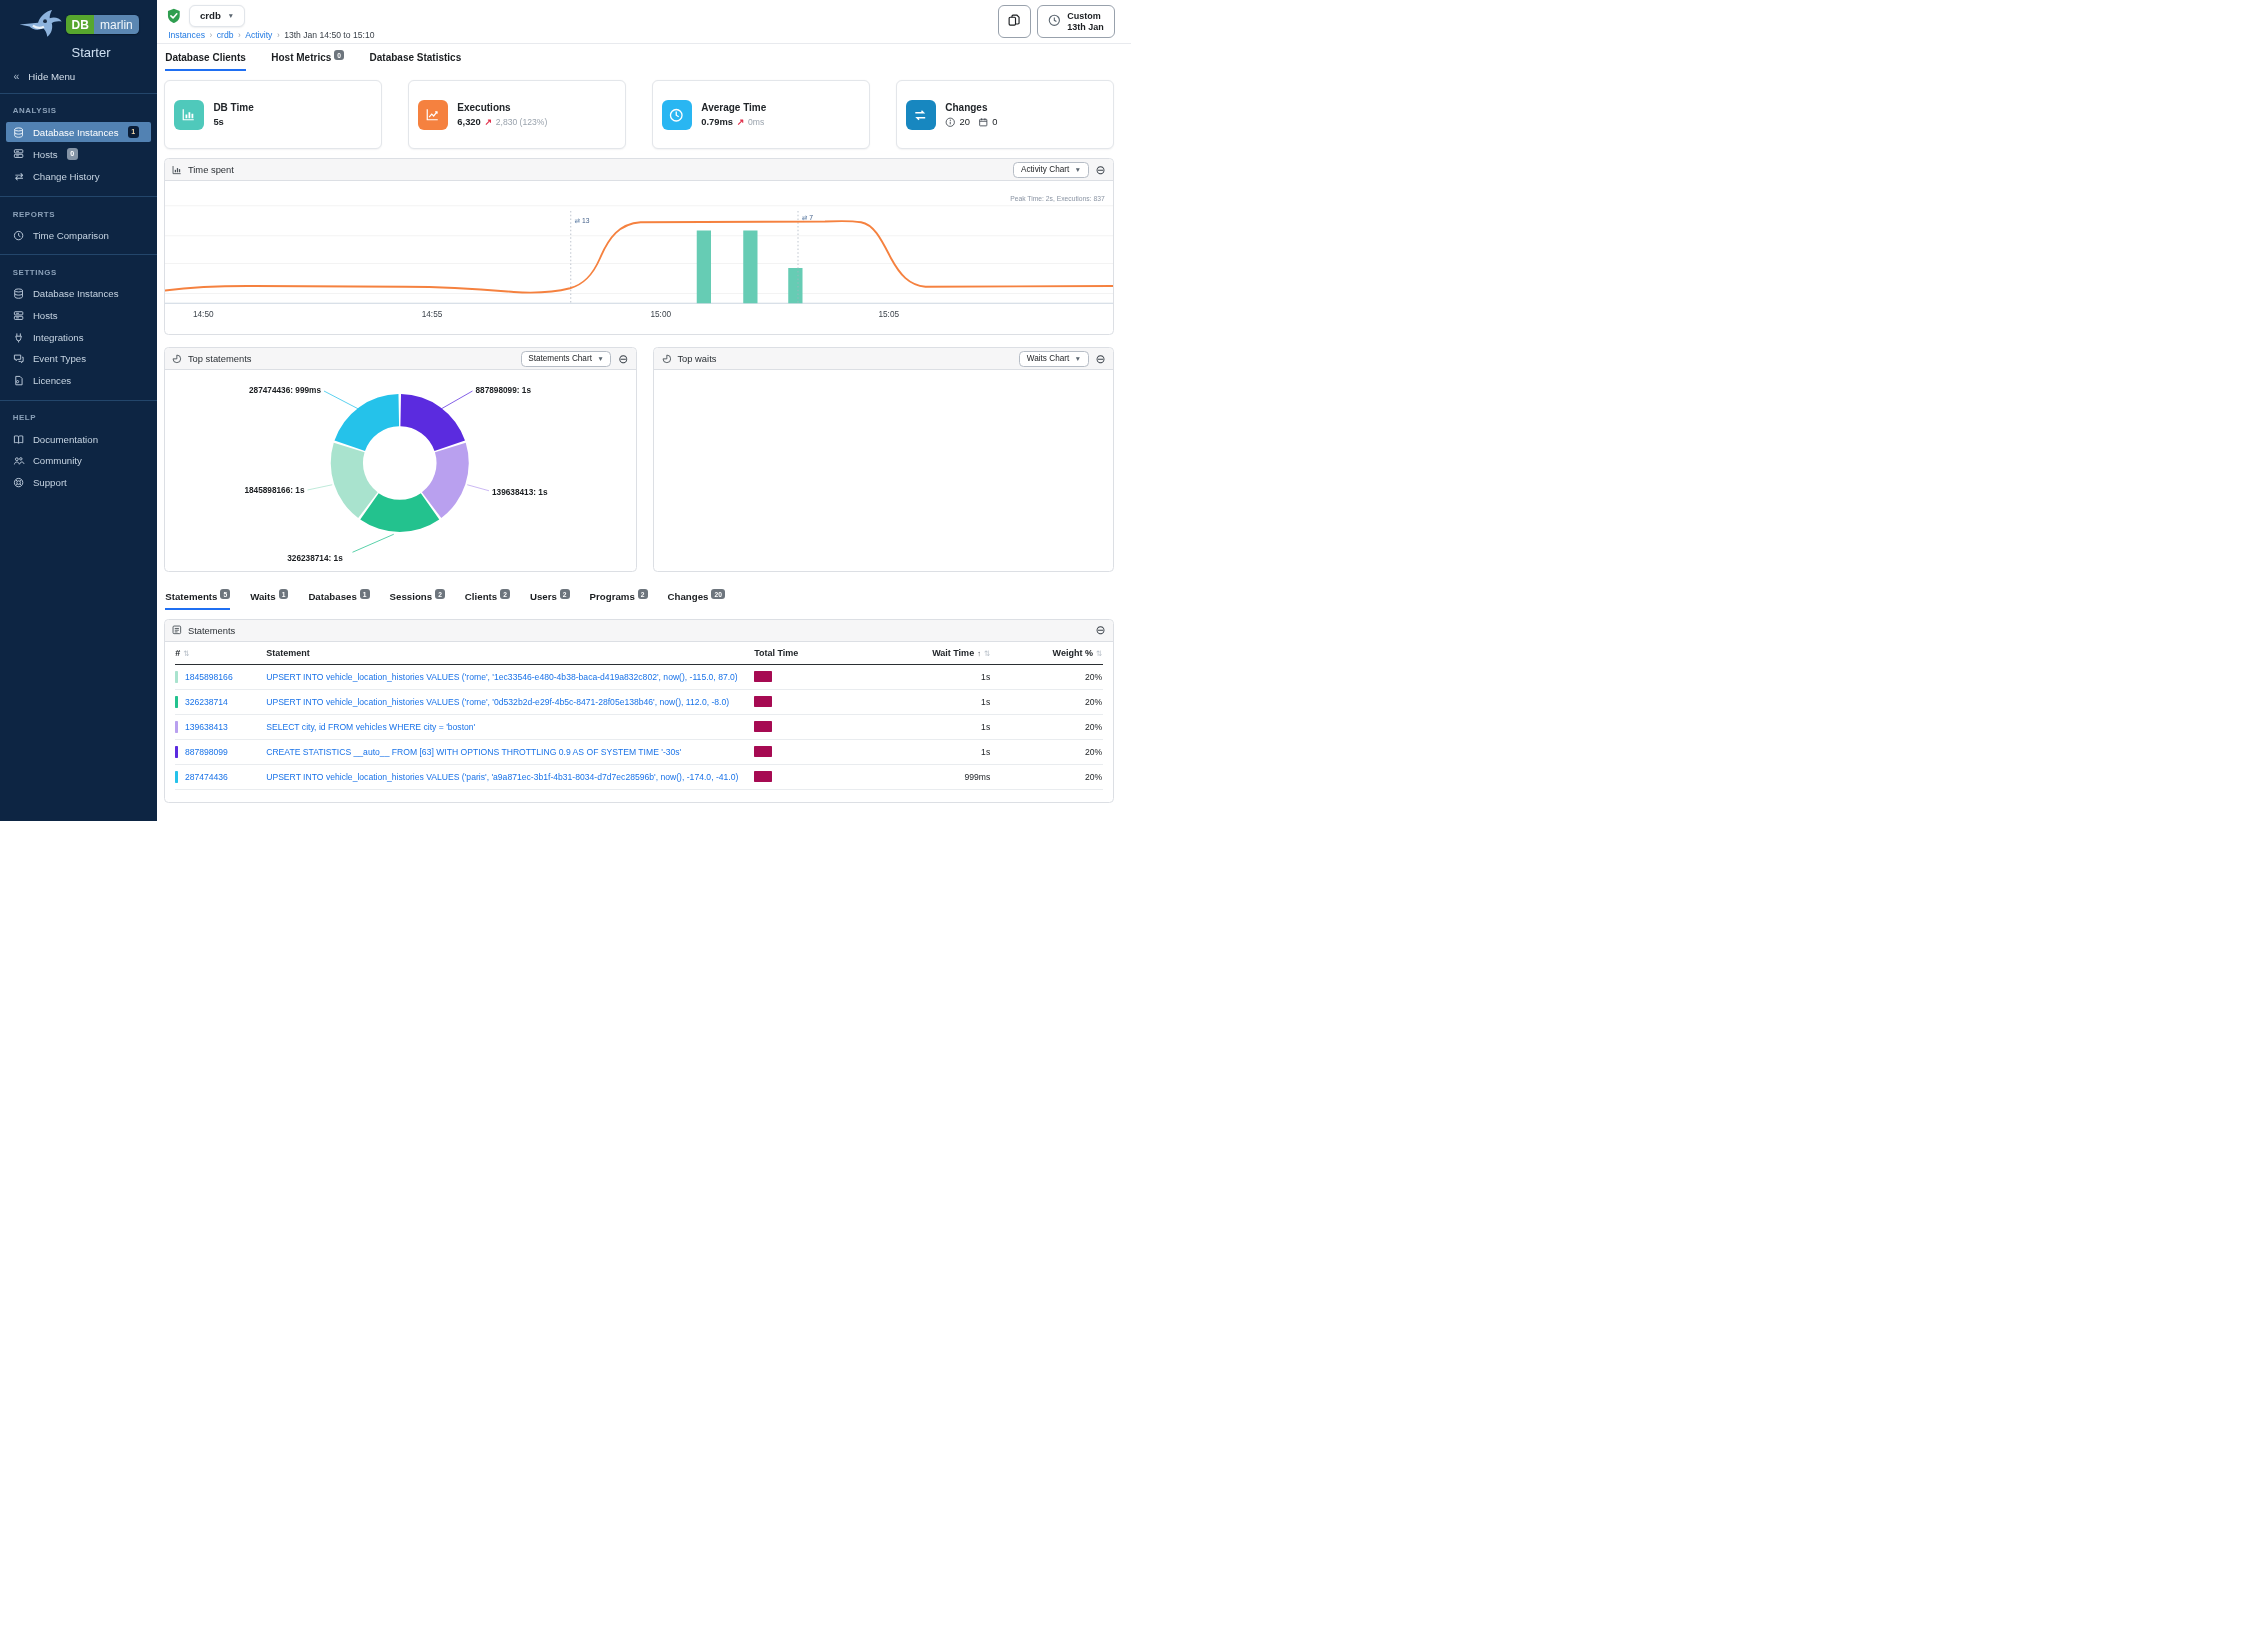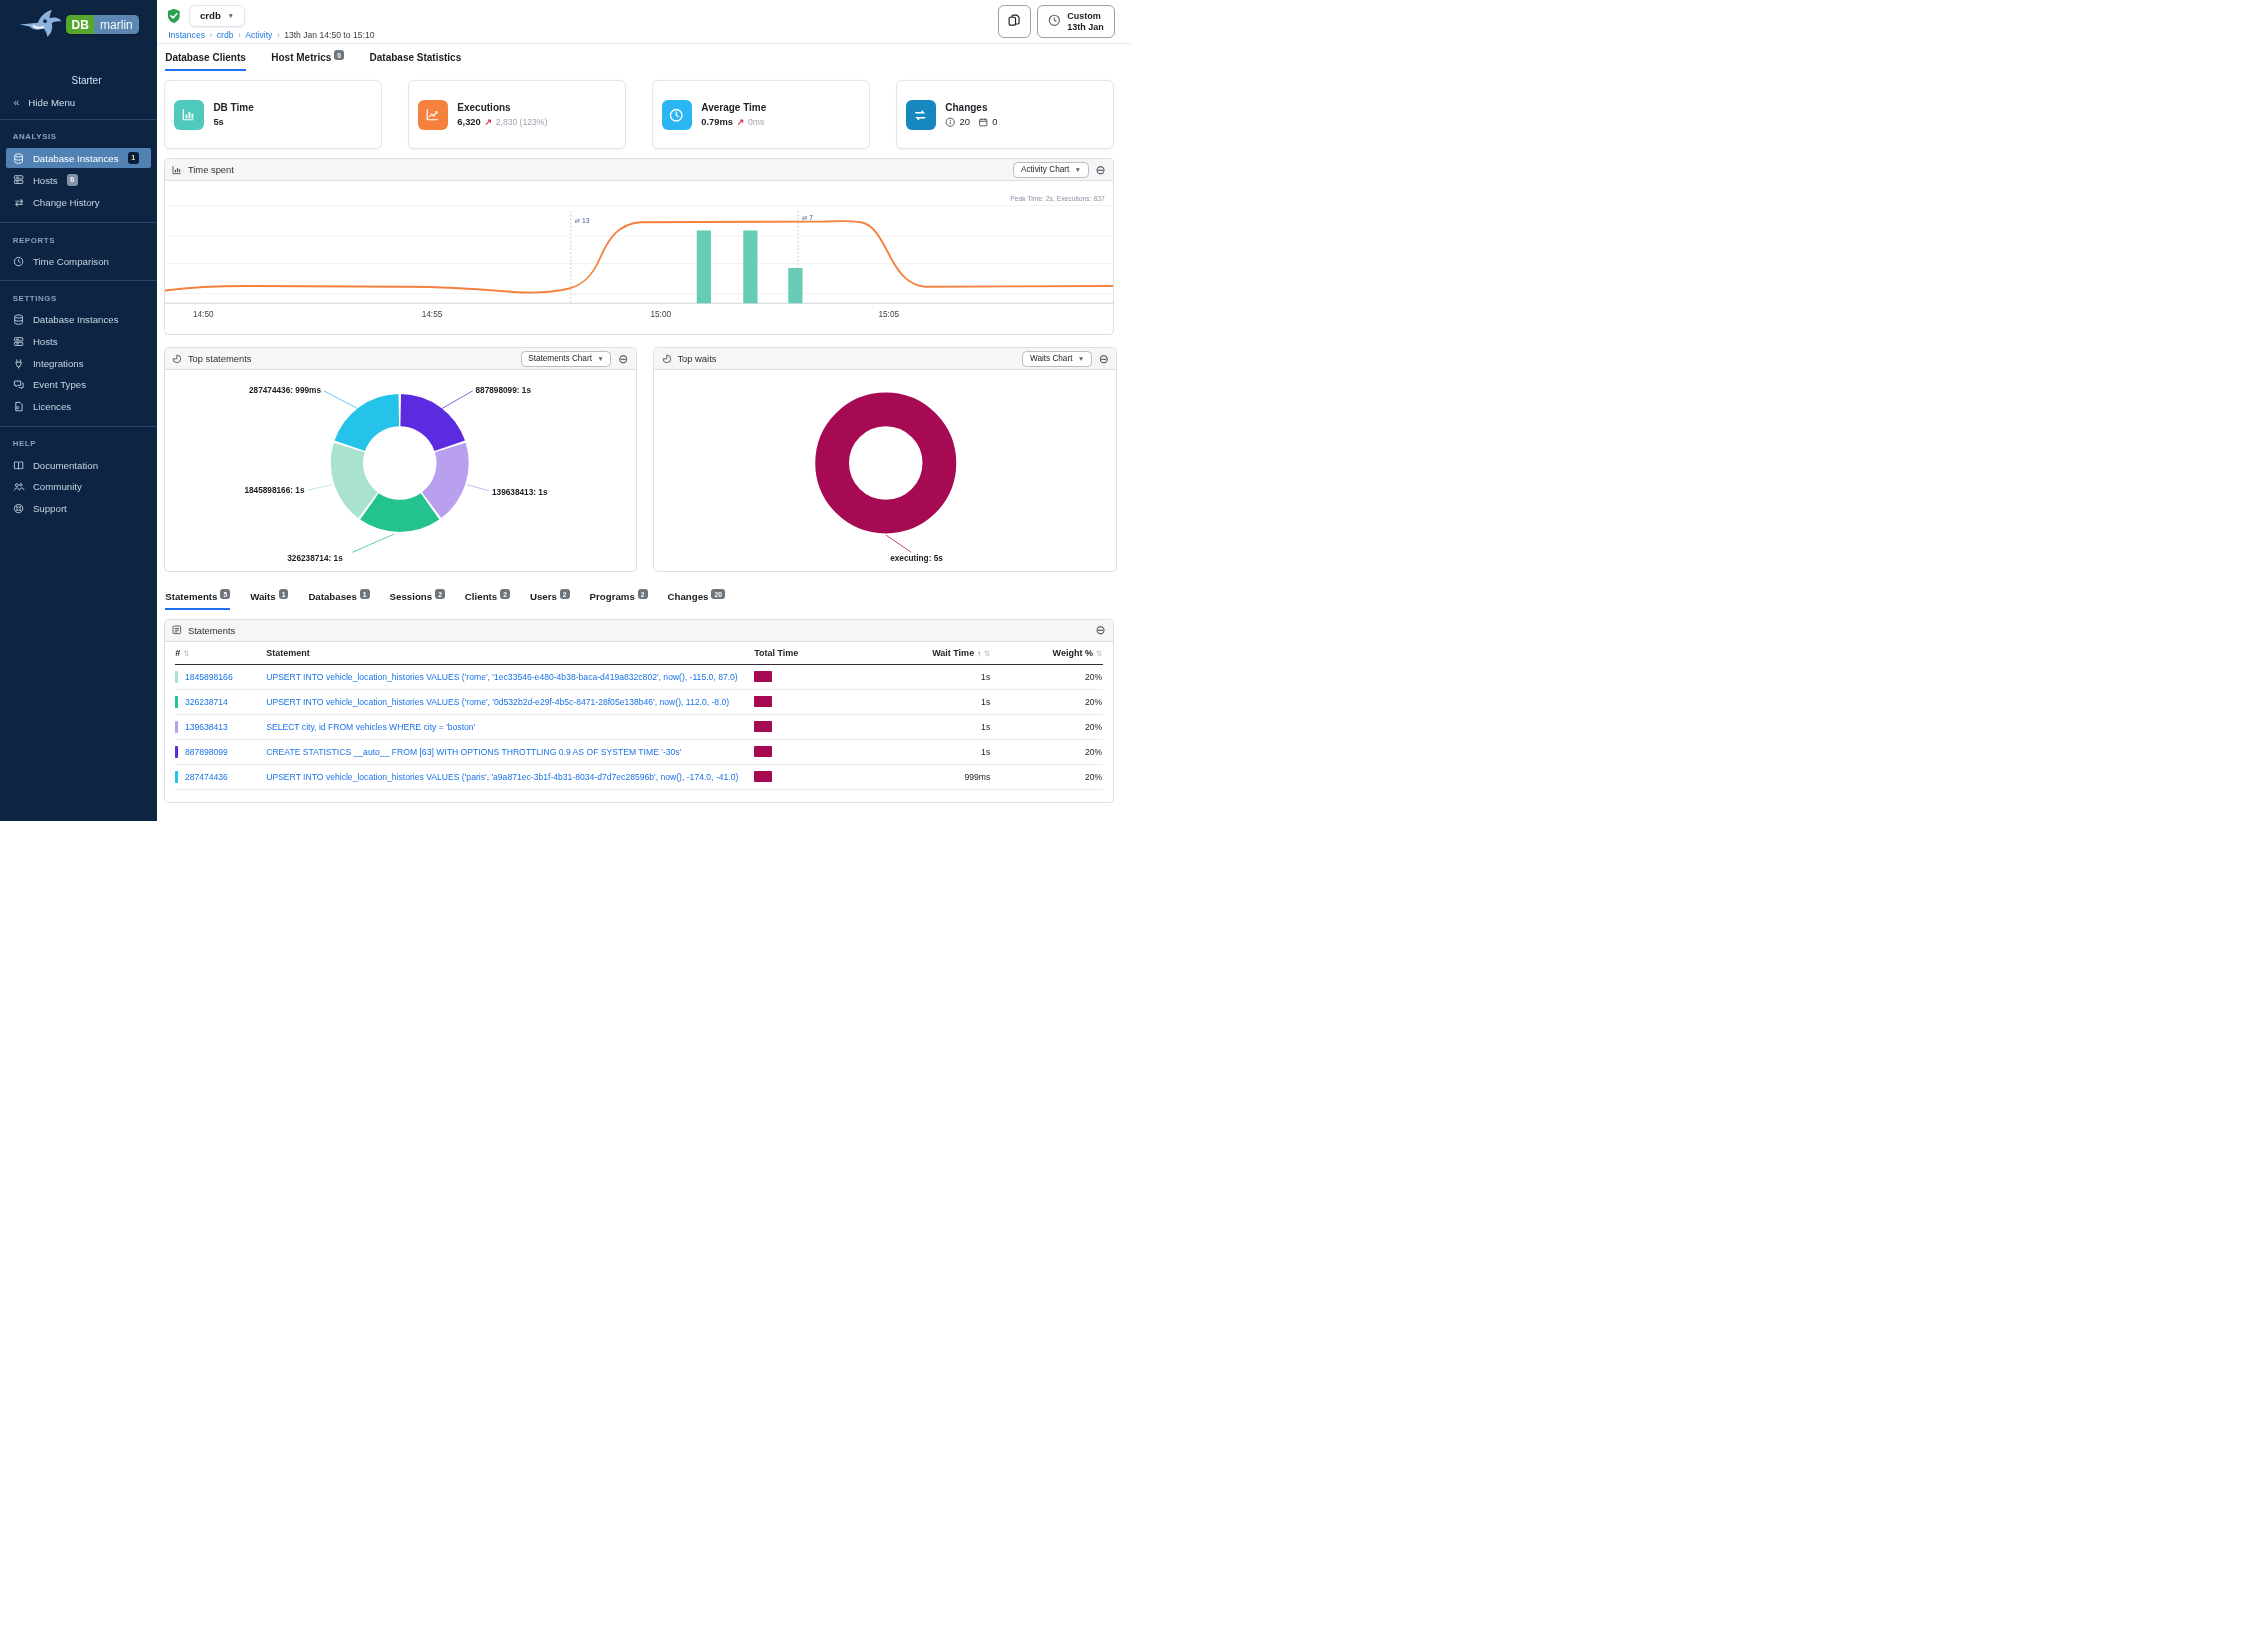--- a/index.html
+++ b/index.html
@@ -7,21 +7,21 @@
        font-family:"Liberation Sans",sans-serif;-webkit-font-smoothing:antialiased;}
   .app{display:flex;width:100%;height:100%;}
 
   
   .sidebar{width:157px;flex-shrink:0;background:#0d2543;color:#c6d4e2;display:flex;flex-direction:column;}
   .logo{padding:6px 7.5px 0;}
   .logo-row{display:flex;align-items:center;justify-content:center;gap:2.2px;}
   .wordmark{display:flex;font-size:12px;border-radius:4.5px;overflow:hidden;box-shadow:0 0.7px 1.5px rgba(0,0,0,.4);}
   .wm-db{background:#57a72e;color:#fff;font-weight:bold;padding:2.2px 5.2px;}
   .wm-marlin{background:#5b87b2;color:#f2f7fb;padding:2.2px 6px;}
-  .edition{font-size:10px;color:#cfe0f2;padding:1.5px 0 3px 64px;margin-top:30px;}
+  .edition{font-size:13px;color:#cfe0f2;padding:1.5px 0 3px 64px;}
   .hide-menu{display:flex;align-items:center;gap:9px;padding:7.5px 13.5px 10.5px;border-bottom:0.7px solid #23466b;
              font-size:9.7px;color:#d4dfeb;cursor:pointer;}
   .hide-menu .chev{font-size:10.5px;color:#aebfd2;}
   .side-section{padding:3px 0 7.5px;}
   .side-section + .side-section{border-top:0.7px solid #23466b;}
   .side-label{font-size:7.9px;font-weight:bold;letter-spacing:0.6px;color:#8ba1b9;padding:9.7px 12.7px 5.2px;}
   .side-item{display:flex;align-items:center;gap:7.5px;margin:1.5px 6px;padding:4.5px 6.7px;border-radius:2px;
              font-size:9.7px;color:#c6d4e2;cursor:pointer;}
   .side-item.active{background:#5282b3;color:#fff;}
   .side-icon{width:12.7px;display:flex;justify-content:center;align-items:center;color:#b9c8d8;font-size:9.7px;}
@@ -506,27 +506,20 @@
             </span>
             <span>Top waits</span>
             <span class="ph-right">
               <span class="chart-select">
                 <span>Waits Chart</span>
                 <span class="caret">▼</span>
               </span>
               <span class="minus-icon">⊖</span>
             </span>
           </div>
-          <div class="donut-body">
-            <svg width="462" height="198" viewBox="0 0 616 264">
-              <circle cx="309" cy="124" r="71.5" fill="none" stroke-width="45" stroke="#a60a52"></circle>
-              <path d="M309,220 L343,243" fill="none" stroke="#a60a52"></path>
-              <text class="donut-label" x="350" y="254" text-anchor="middle">executing: 5s</text>
-            </svg>
-          </div>
         </div>
       </div>
 
       <div class="detail-tabs" id="detail-tabs">
           <div class="dtab active"><span>Statements</span><span class="tab-badge">5</span></div>
           <div class="dtab"><span>Waits</span><span class="tab-badge">1</span></div>
           <div class="dtab"><span>Databases</span><span class="tab-badge">1</span></div>
           <div class="dtab"><span>Sessions</span><span class="tab-badge">2</span></div>
           <div class="dtab"><span>Clients</span><span class="tab-badge">2</span></div>
           <div class="dtab"><span>Users</span><span class="tab-badge">2</span></div>

